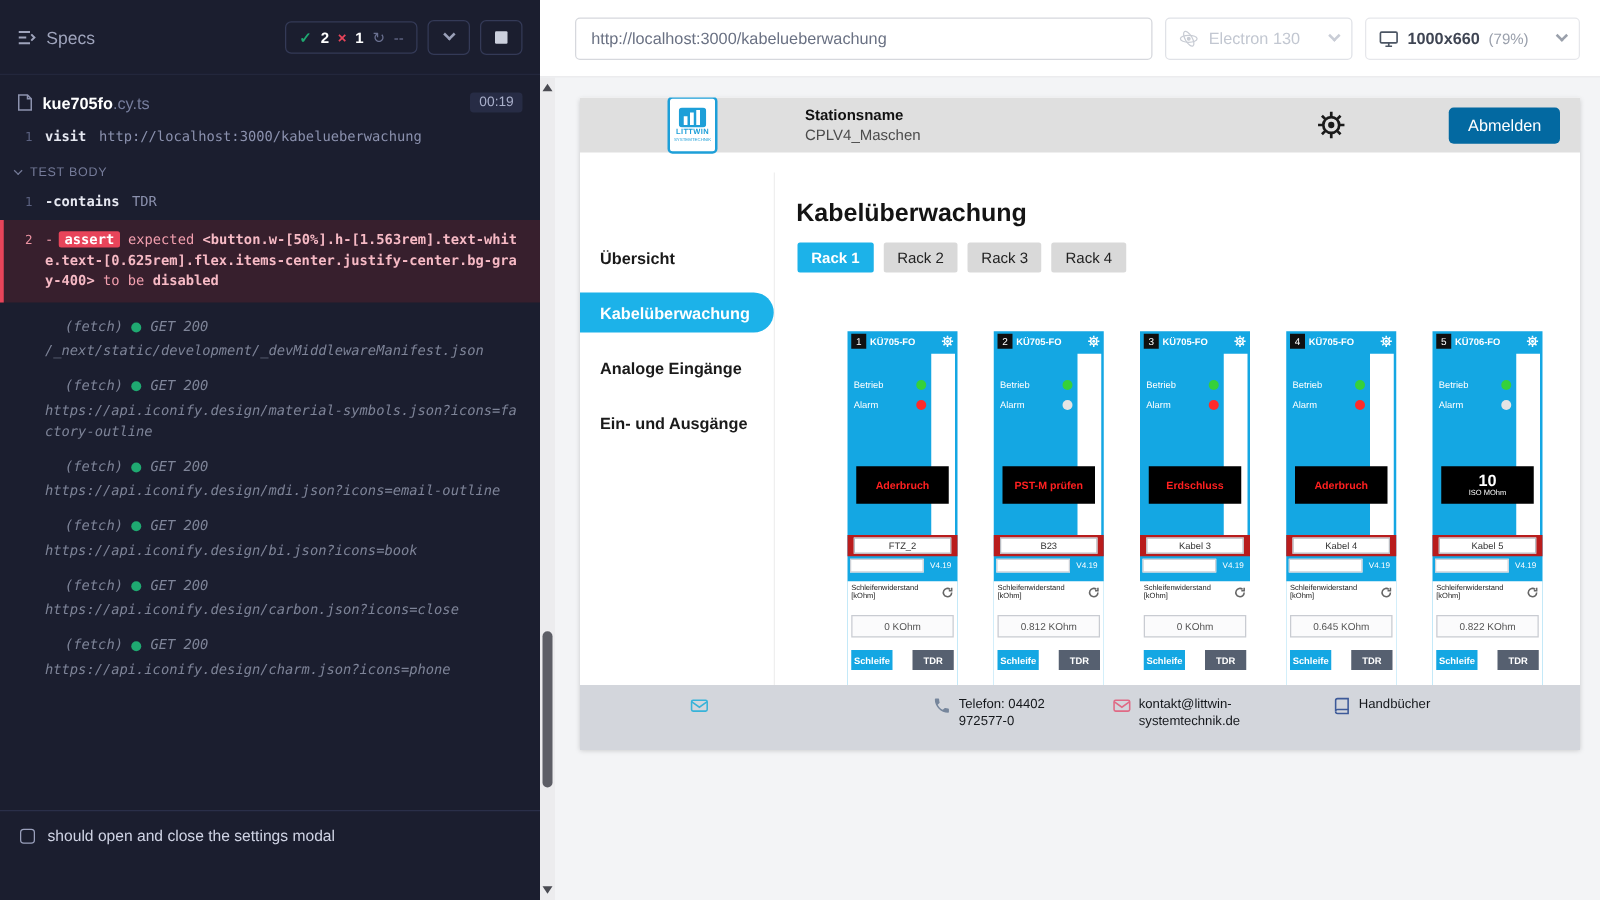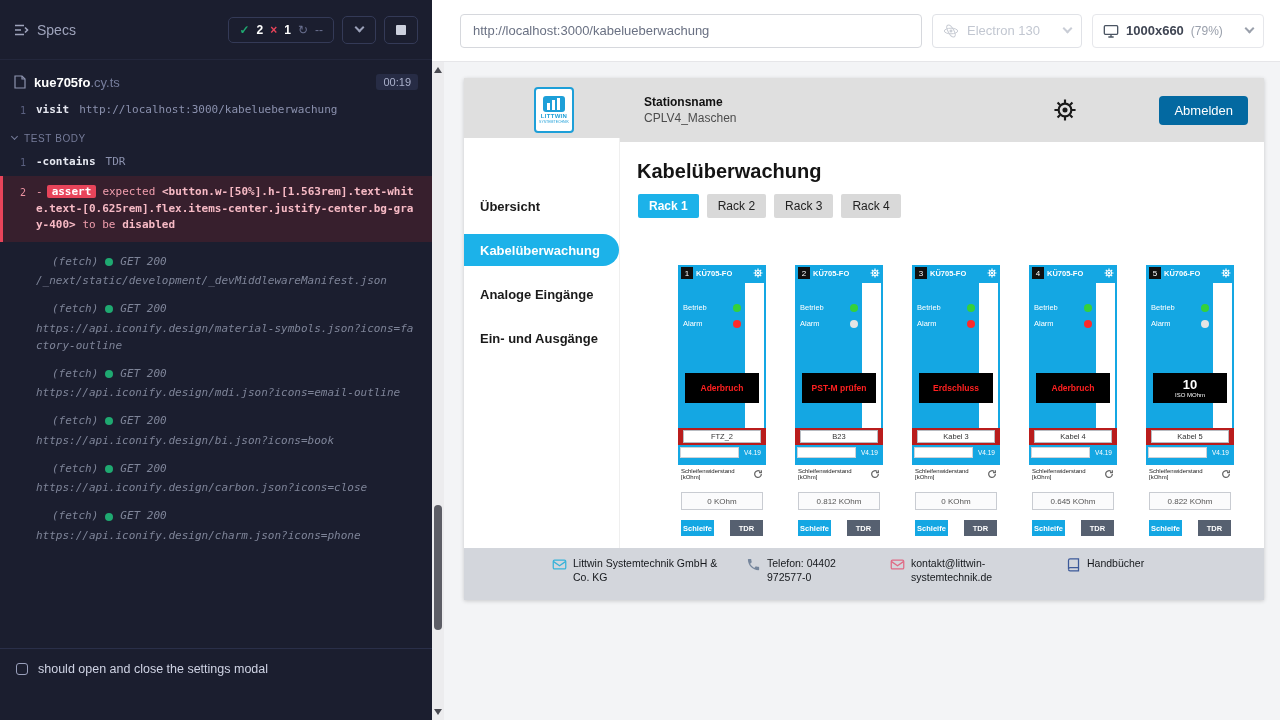--- a/index.html
+++ b/index.html
@@ -89,21 +89,21 @@
                      font-size:13px; cursor:pointer; color:#4b5563; }
   .vp-size { color:#3f4553; font-weight:600; }
   .vp-zoom { color:#9aa0ac; font-size:12px; }
   .viewport-select .chev { margin-left:auto; color:#9aa0ab; }
 
   .preview-bg { position:absolute; left:444px; top:62px; right:0; bottom:0; background:#f3f4f6; }
 
   
   .app-card { position:absolute; left:464px; top:78px; width:800px; height:522px;
               background:#fff; box-shadow:0 1px 4px rgba(0,0,0,0.18); overflow:hidden; z-index:2; }
-  .app-header { position:absolute; left:0; top:0; right:0; height:64px; background:#dfdfdf;
+  .app-header { position:absolute; left:0; top:0; right:0; height:44px; background:#dfdfdf;
                 display:flex; align-items:center; }
   .logo-box { margin-left:70px; width:40px; height:46px; background:#fff; border:2px solid #1d9fd8;
               border-radius:4px; display:flex; flex-direction:column; align-items:center;
               justify-content:center; gap:1px; }
   .logo-t1 { font-size:6px; font-weight:700; color:#1d9fd8; letter-spacing:0.3px; }
   .logo-t2 { font-size:3.5px; color:#1d9fd8; }
   .station { margin-left:70px; }
   .station-label { font-size:12px; font-weight:700; color:#111; }
   .station-name { font-size:12px; color:#4c4c4c; margin-top:2px; }
   .hdr-gear { margin-left:auto; margin-right:82px; cursor:pointer; display:flex; }
@@ -671,21 +671,20 @@
 
   <footer class="app-footer">
 
       <div class="foot-item fi-1">
         <span class="foot-icon" style="color: rgb(55, 179, 217);">
           <svg viewBox="0 0 24 24" width="15" height="15" fill="none" stroke="currentColor" stroke-width="2">
             <rect x="2" y="5" width="20" height="14" rx="2"></rect>
             <path d="M2 7l10 7L22 7"></path>
           </svg>
         </span>
-        <span>Littwin Systemtechnik GmbH &amp; Co. KG</span>
       </div>
 
       <div class="foot-item fi-2">
         <span class="foot-icon" style="color: rgb(118, 134, 156);">
           <svg viewBox="0 0 24 24" width="15" height="15" fill="currentColor">
             <path d="M6.6 10.8c1.4 2.8 3.8 5.1 6.6 6.6l2.2-2.2c.3-.3.7-.4 1-.2 1.1.4 2.3.6 3.6.6.6 0 1 .4 1 1V20c0 .6-.4 1-1 1C10.8 21 3 13.2 3 4c0-.6.4-1 1-1h3.5c.6 0 1 .4 1 1 0 1.2.2 2.4.6 3.6.1.3 0 .7-.2 1l-2.3 2.2z"></path>
           </svg>
         </span>
         <span>Telefon: 04402 972577-0</span>
       </div>

